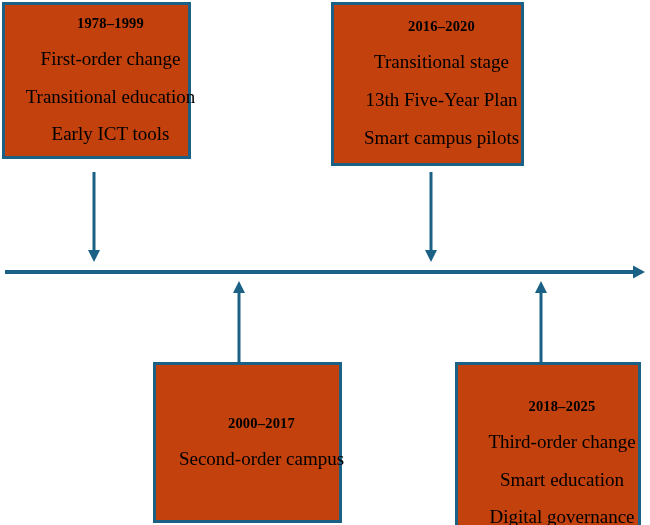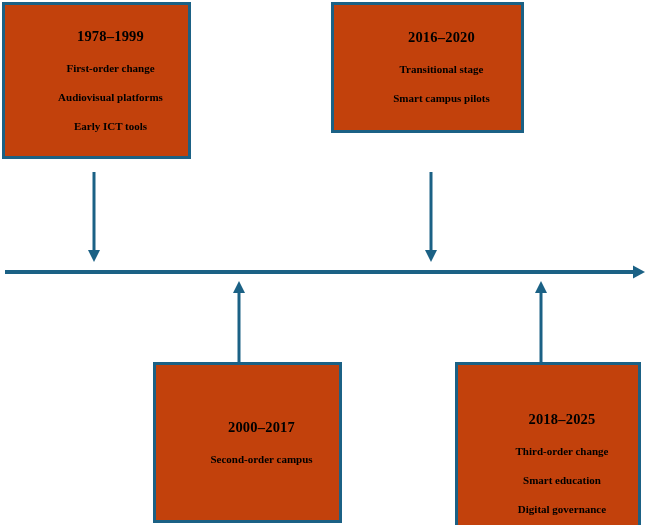--- a/index.html
+++ b/index.html
@@ -30,32 +30,31 @@
   }
   .stage-period {
     font-weight: bold;
     font-size: 14.5px;
     color: #000000;
     letter-spacing: 0.2px;
     line-height: 1.1;
     text-align: center;
   }
   .stage-line {
-    font-size: 11px;
+    font-size: 19px;
     color: #000000;
     line-height: 1.1;
     text-align: center;
     white-space: nowrap;
-    font-weight: bold;
   }
   .stage-box .stage-period { margin-bottom: 17px; }
   .stage-box .stage-line + .stage-line { margin-top: 17px; }
 
   #box-1 { left: 2px;   top: 2px;   width: 189px; height: 157px; }
-  #box-2 { left: 331px; top: 2px;   width: 193px; height: 131px; }
+  #box-2 { left: 331px; top: 2px;   width: 193px; height: 164px; }
   #box-3 { left: 153px; top: 362px; width: 189px; height: 161px; }
   #box-4 { left: 455px; top: 362px; width: 186px; height: 203px; align-items: center; }
 
   
   #timeline-axis {
     position: absolute;
     left: 5px;
     top: 264px;
     width: 640px;
     height: 16px;
@@ -72,27 +71,28 @@
   #connector-up-2   { left: 533px; top: 281px; height: 82px; }
 </style>
 </head>
 <body>
 
 <div id="canvas">
 
   <div class="stage-box" id="box-1">
     <div class="stage-period">1978–1999</div>
     <div class="stage-line">First-order change</div>
-    <div class="stage-line">Audiovisual platforms</div>
+    <div class="stage-line">Transitional education</div>
     <div class="stage-line">Early ICT tools</div>
   </div>
 
   <div class="stage-box" id="box-2">
     <div class="stage-period">2016–2020</div>
     <div class="stage-line">Transitional stage</div>
+    <div class="stage-line">13th Five-Year Plan</div>
     <div class="stage-line">Smart campus pilots</div>
   </div>
 
   <div class="stage-box" id="box-3">
     <div class="stage-period">2000–2017</div>
     <div class="stage-line">Second-order campus</div>
   </div>
 
   <div class="stage-box" id="box-4">
     <div class="stage-period">2018–2025</div>

